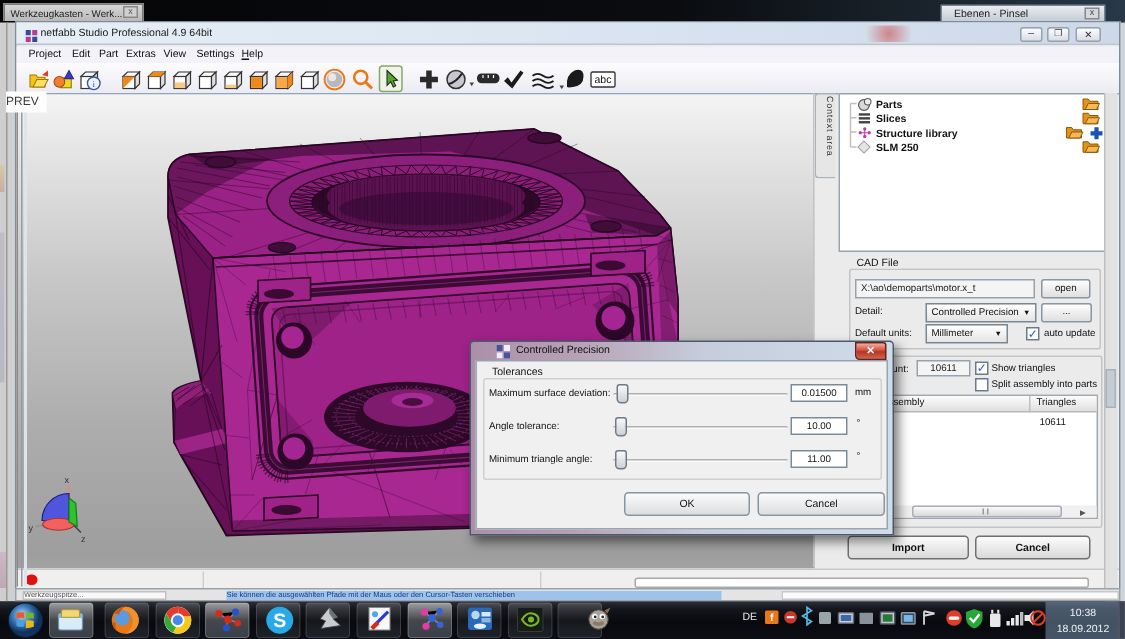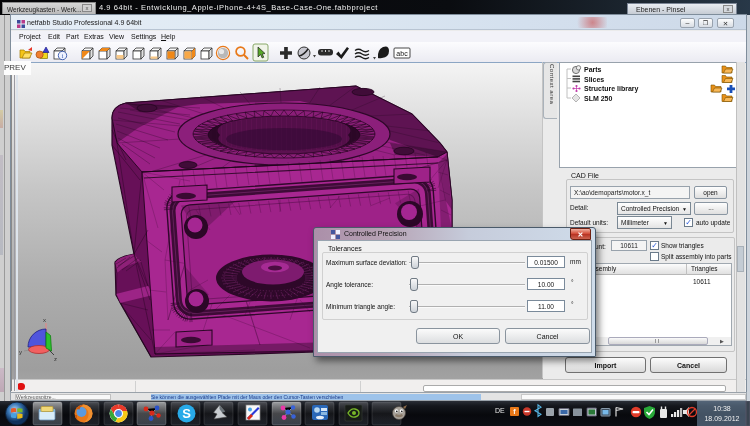--- a/index.html
+++ b/index.html
@@ -10,21 +10,20 @@
 </style>
 </head>
 <body>
 <div id="stage">
 
 <div class="abs" style="left:0;top:0;width:750px;height:15px;background:linear-gradient(90deg,#050507 0%,#0a0c10 60%,#1c2630 85%,#283848 100%);"></div>
 
 <div class="abs" style="left:2px;top:2px;width:94px;height:12px;background:linear-gradient(#d7d7d7,#b9b9b9);border:1px solid #8a8a8a;border-bottom:none;font-size:6.5px;color:#222;padding:2.5px 0 0 4px;white-space:nowrap;overflow:hidden;">Werkzeugkasten - Werk...</div>
 <div class="abs" style="left:82px;top:4px;width:10px;height:8px;background:#cfcfcf;border:1px solid #888;font-size:6px;color:#555;text-align:center;line-height:7px;">x</div>
 
-<div class="abs" style="left:99px;top:2.5px;font-size:7.5px;letter-spacing:0.55px;color:#f0f0f0;white-space:nowrap;">4.9 64bit - Entwicklung_Apple-iPhone-4+4S_Base-Case-One.fabbproject</div>
 
 <div class="abs" style="left:627px;top:3px;width:110px;height:12px;background:linear-gradient(#e9edf2,#c6ccd4);border:1px solid #7a8494;font-size:7px;color:#222;padding:2px 0 0 8px;">Ebenen - Pinsel</div>
 <div class="abs" style="left:723px;top:5px;width:10px;height:8px;background:#d5d8dd;border:1px solid #888;font-size:6px;color:#444;text-align:center;line-height:7px;">x</div>
 
 <div class="abs" style="left:0;top:15px;width:10px;height:386px;background:#cfcfcf;"></div>
 <div class="abs" style="left:4px;top:15px;width:1px;height:386px;background:#9a9a9a;"></div>
 <div class="abs" style="left:0;top:110px;width:3px;height:18px;background:linear-gradient(#d8c87a,#c08a7a);opacity:.5;"></div>
 <div class="abs" style="left:0;top:155px;width:3px;height:100px;background:linear-gradient(#a89ab0,#8a92a8);opacity:.35;"></div>
 <div class="abs" style="left:0;top:368px;width:4px;height:24px;background:linear-gradient(#c8a8c0,#b088a0);opacity:.55;"></div>
 

